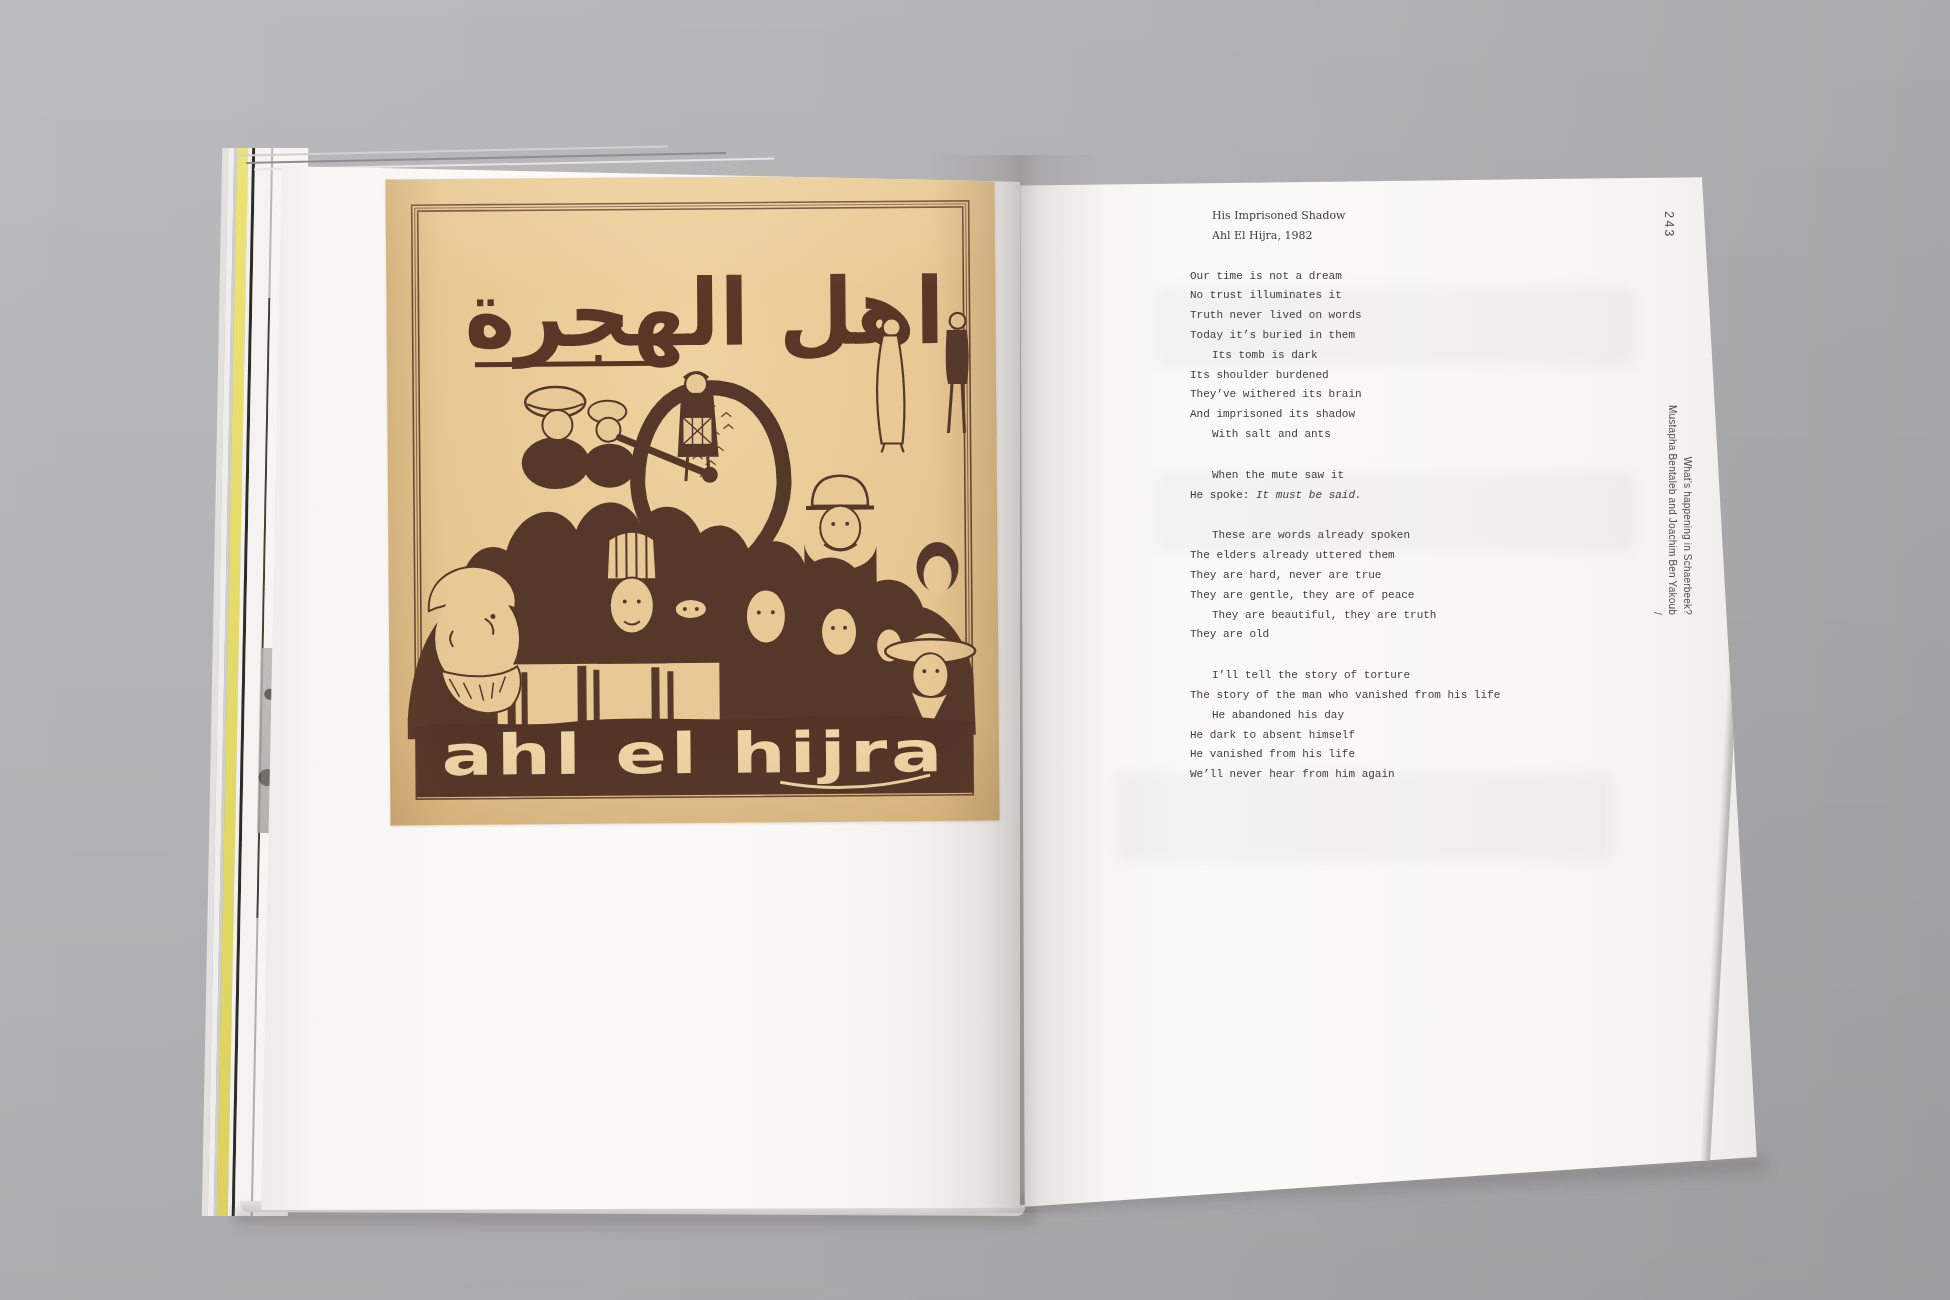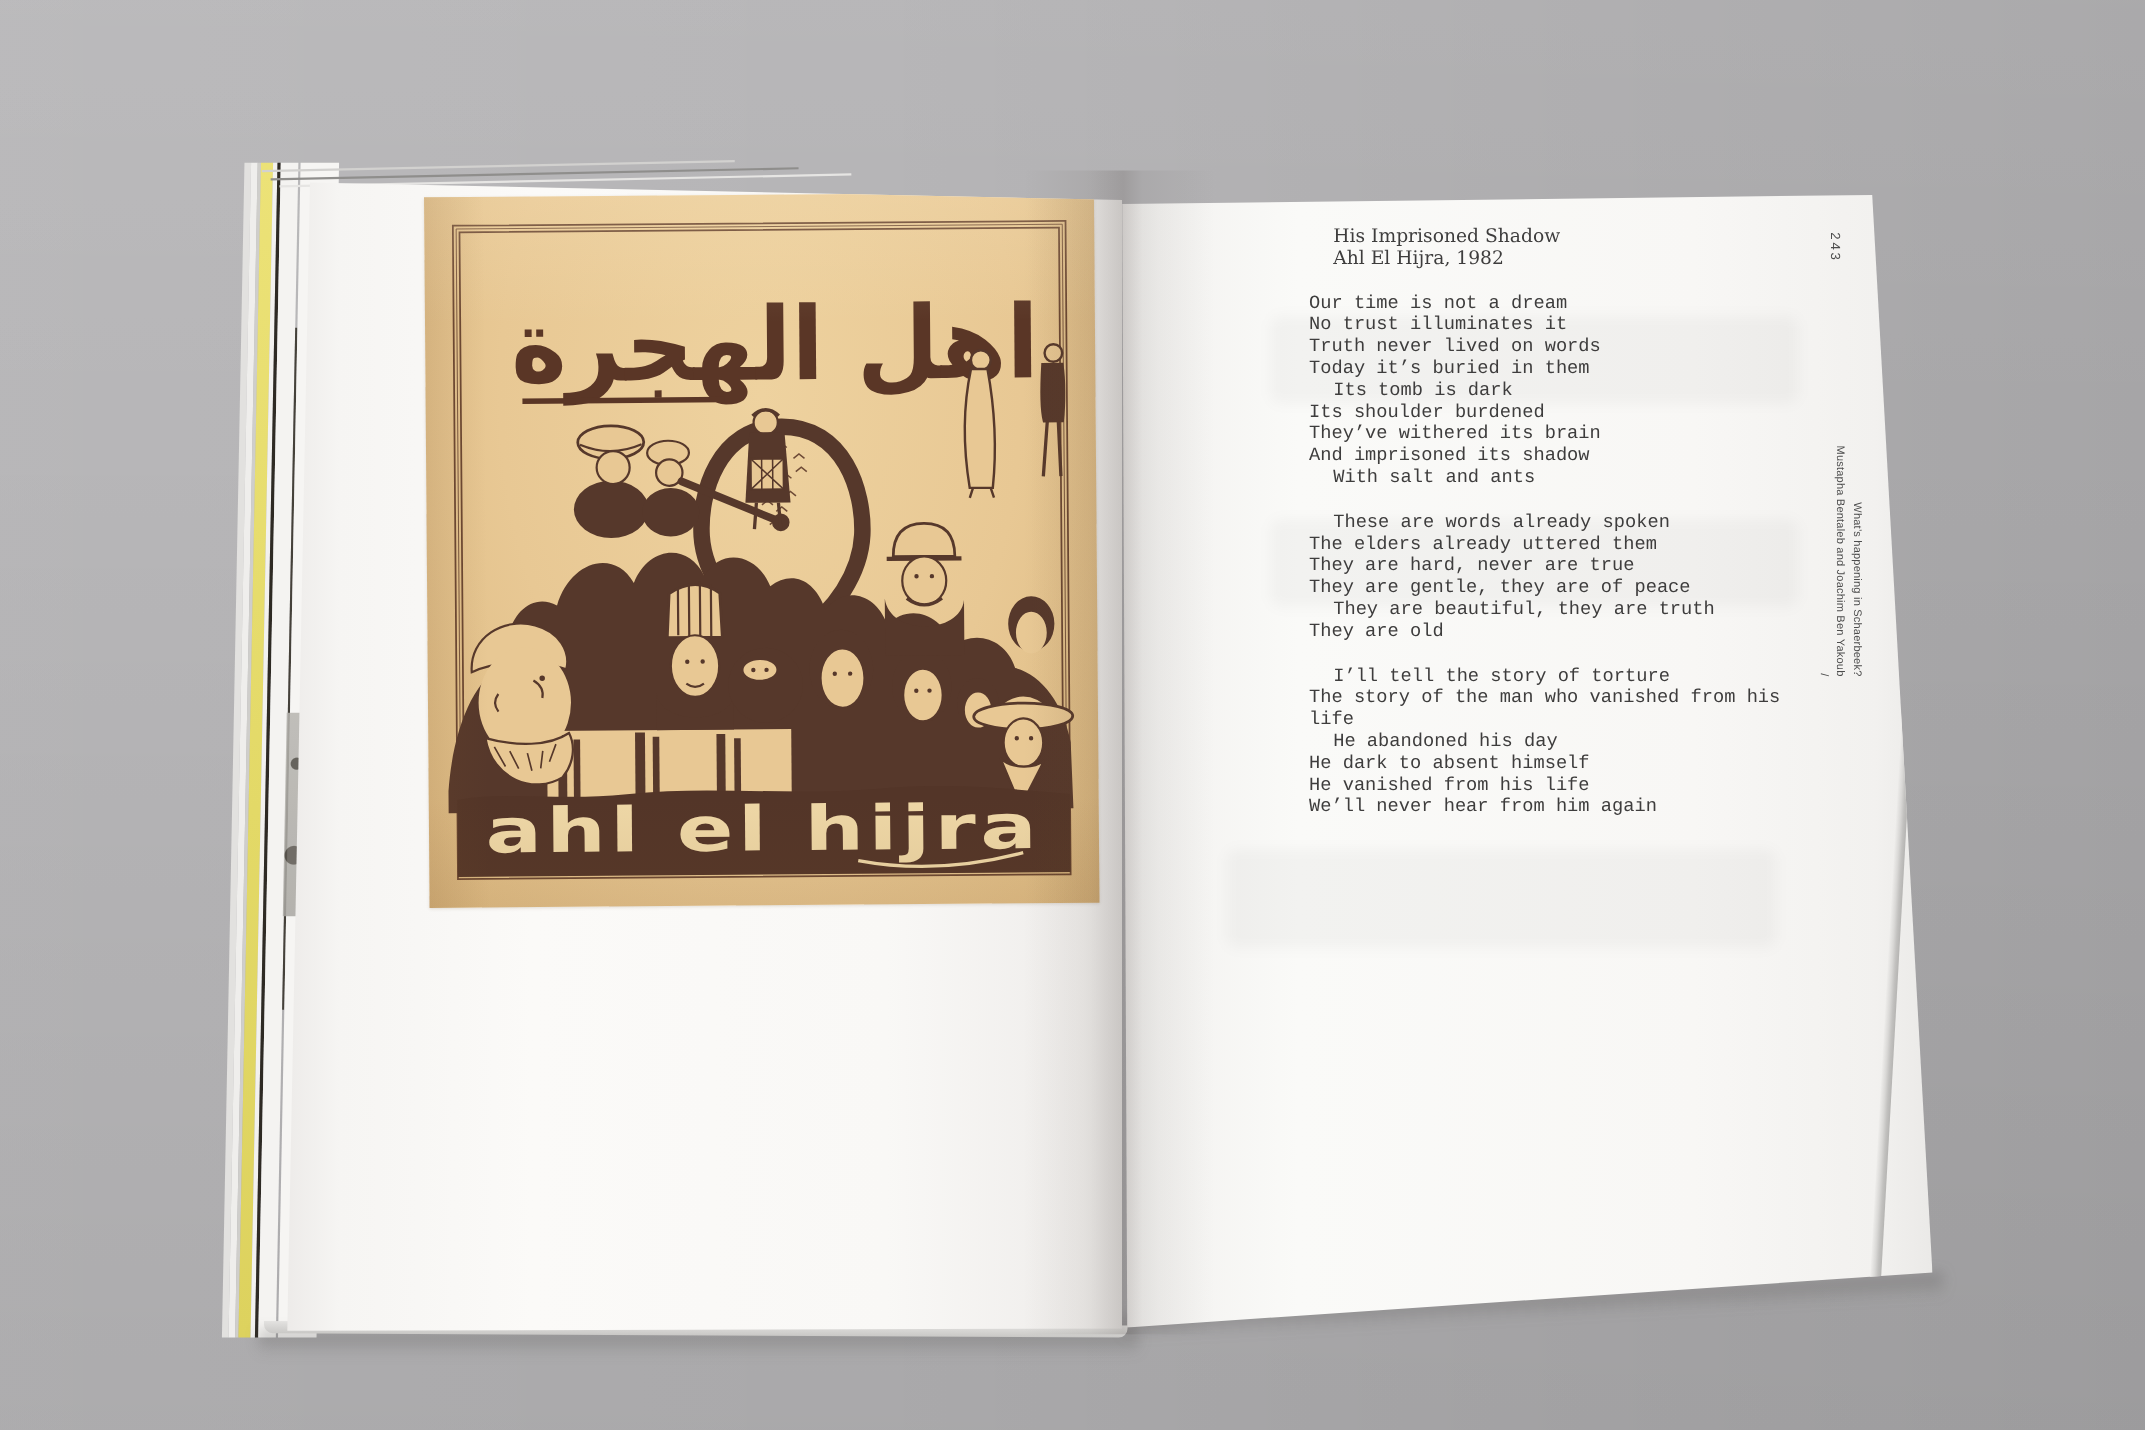--- a/index.html
+++ b/index.html
@@ -62,21 +62,21 @@
   
   #album-cover{left:133px;top:27px;width:609px;height:646px;transform:rotate(-0.45deg);
     background:radial-gradient(ellipse at 50% 28%, #eed29f 0%, #e8c894 55%, #ddba82 100%);
     box-shadow:0 1px 3px rgba(90,60,30,0.15);}
   #album-cover .edge-shade{position:absolute;inset:0;pointer-events:none;
     background:linear-gradient(90deg, rgba(120,80,40,0.14) 0%, rgba(120,80,40,0) 9%, rgba(120,80,40,0) 90%, rgba(120,80,40,0.10) 100%),
                linear-gradient(180deg, rgba(255,240,210,0.18) 0%, rgba(120,80,40,0) 18%, rgba(120,80,40,0) 85%, rgba(120,80,40,0.10) 100%);}
 
   
   #poem-block{left:175px;top:34px;width:430px;color:#3e3d3d;
-    font-family:"DejaVu Serif","Liberation Serif",serif;font-size:17px;line-height:19.8px;}
+    font-family:"DejaVu Serif","Liberation Serif",serif;font-size:11px;line-height:19.8px;}
   #poem-block .ind{padding-left:22px;}
   #poem-title div{display:block;}
   #poem-title .sub{}
   #poem{margin-top:6px;font-family:Liberation Mono, monospace;}
   .stanza{margin:21px 0 0 0;}
   .pline{display:block;}
   .pline em{font-style:italic;}
 
   #page-number{left:640px;top:46px;transform:rotate(90deg);
     font-size:12px;letter-spacing:2.5px;color:#4d4d4d;}
@@ -256,20 +256,24 @@
           <span class="pline">No trust illuminates it</span>
           <span class="pline">Truth never lived on words</span>
           <span class="pline">Today it’s buried in them</span>
           <span class="pline ind">Its tomb is dark</span>
           <span class="pline">Its shoulder burdened</span>
           <span class="pline">They’ve withered its brain</span>
           <span class="pline">And imprisoned its shadow</span>
           <span class="pline ind">With salt and ants</span>
         </p>
         <p class="stanza">
+          <span class="pline ind">When the mute saw it</span>
+          <span class="pline">He spoke: <em>It must be said.</em></span>
+        </p>
+        <p class="stanza">
           <span class="pline ind">These are words already spoken</span>
           <span class="pline">The elders already uttered them</span>
           <span class="pline">They are hard, never are true</span>
           <span class="pline">They are gentle, they are of peace</span>
           <span class="pline ind">They are beautiful, they are truth</span>
           <span class="pline">They are old</span>
         </p>
         <p class="stanza">
           <span class="pline ind">I’ll tell the story of torture</span>
           <span class="pline">The story of the man who vanished from his life</span>

